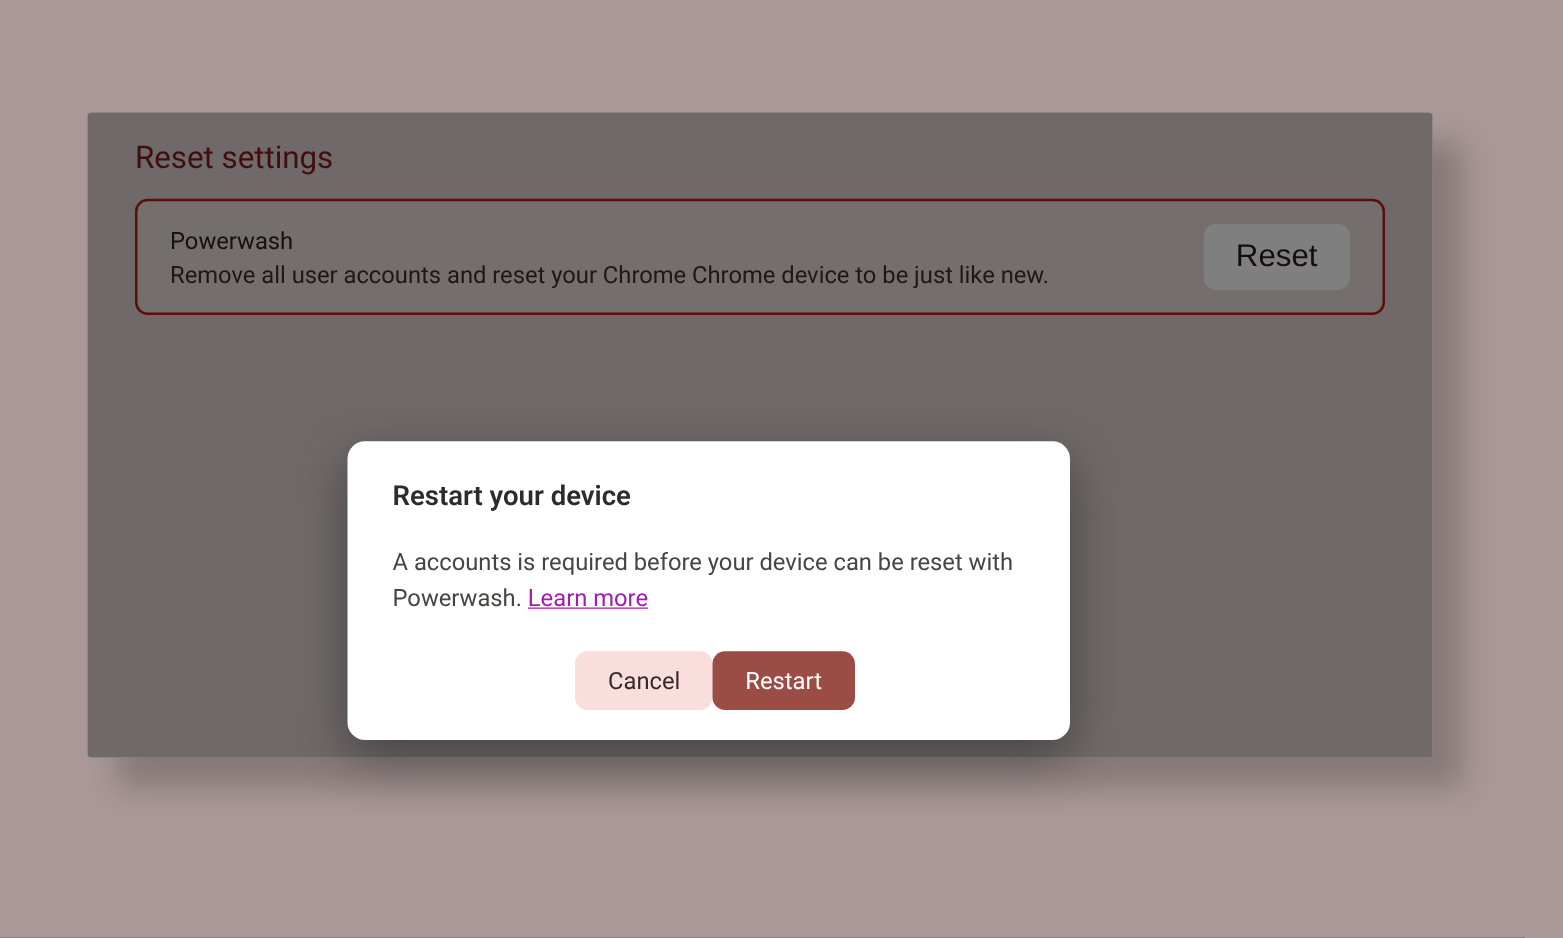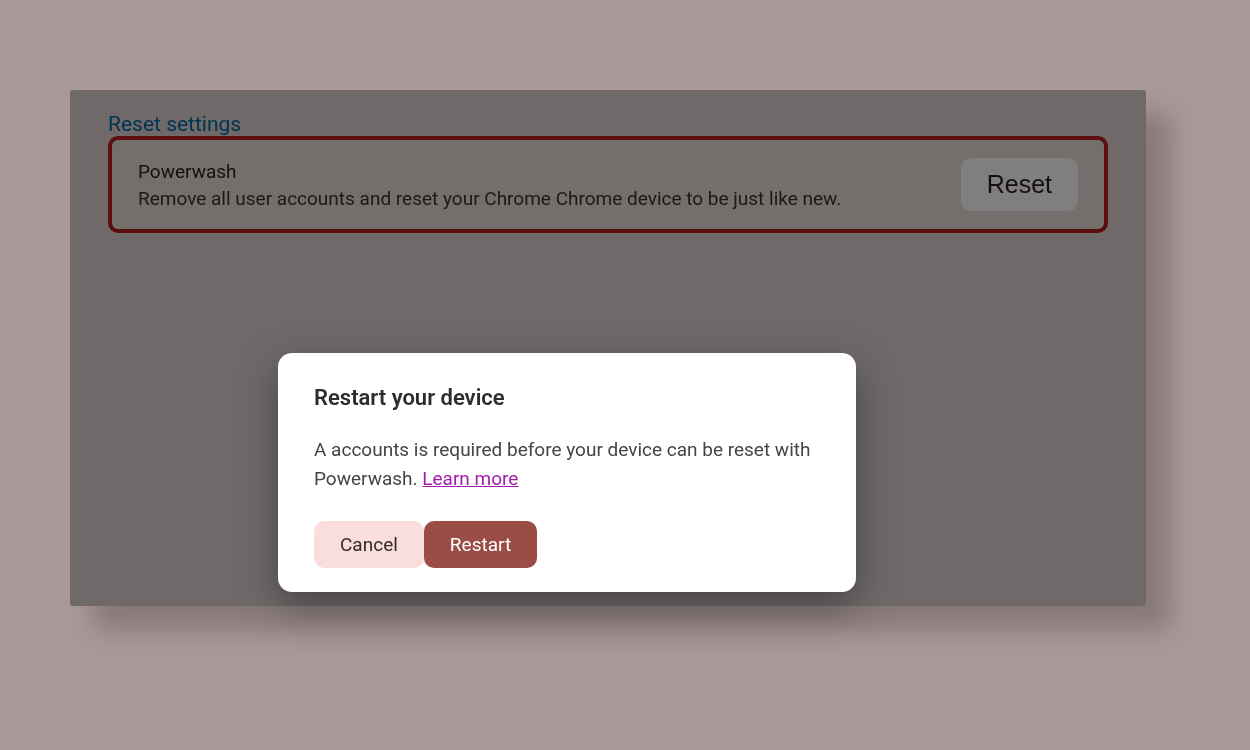--- a/index.html
+++ b/index.html
@@ -26,28 +26,29 @@
 
     .dim-overlay {
       position: absolute;
       inset: 0;
       background: rgba(0,0,0,0.5);
       border-radius: 3px;
       z-index: 5;
     }
 
     .section-title {
-      font-size: 21px;
+      font-size: 25px;
       font-weight: 400;
-      color: #0369a1;
+      color: #7f1d1d;
+      margin-bottom: 18px;
     }
 
     .settings-row {
       background: #e8deda;
-      border: 4px solid #b91c1c;
+      border: 2px solid #b91c1c;
       border-radius: 10px;
       padding: 18px 26px;
       display: flex;
       align-items: center;
       justify-content: space-between;
       gap: 20px;
     }
 
     .row-text {
       color: #2a2424;
@@ -101,21 +102,21 @@
     }
 
     .dialog-link {
       color: #a21caf;
       text-decoration: underline;
       cursor: pointer;
     }
 
     .dialog-actions {
       display: flex;
-      justify-content: flex-start;
+      justify-content: center;
     }
 
     .btn {
       border: none;
       border-radius: 10px;
       padding: 12px 26px;
       font-size: 19px;
       font-family: inherit;
       cursor: pointer;
     }

